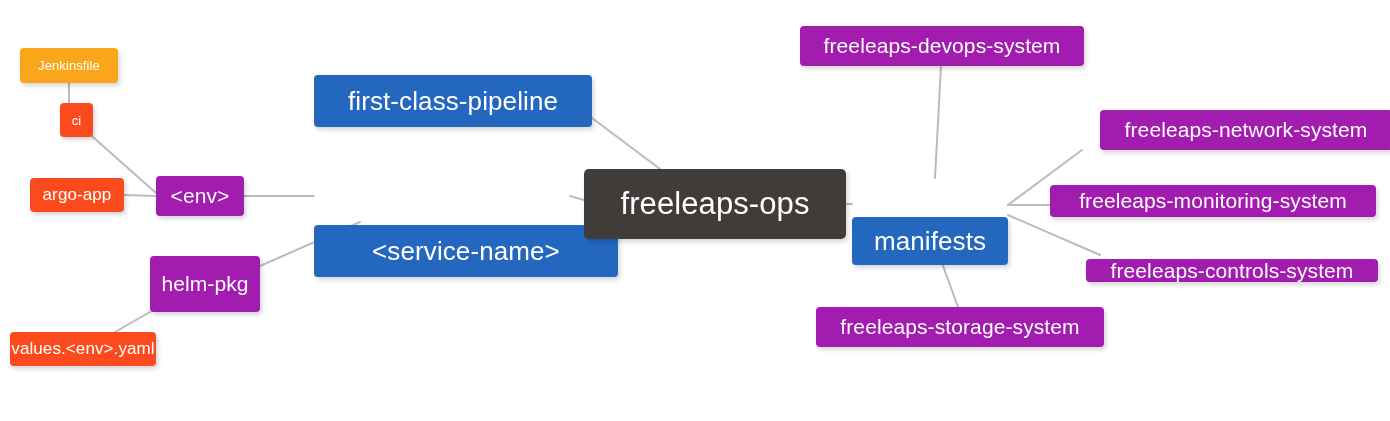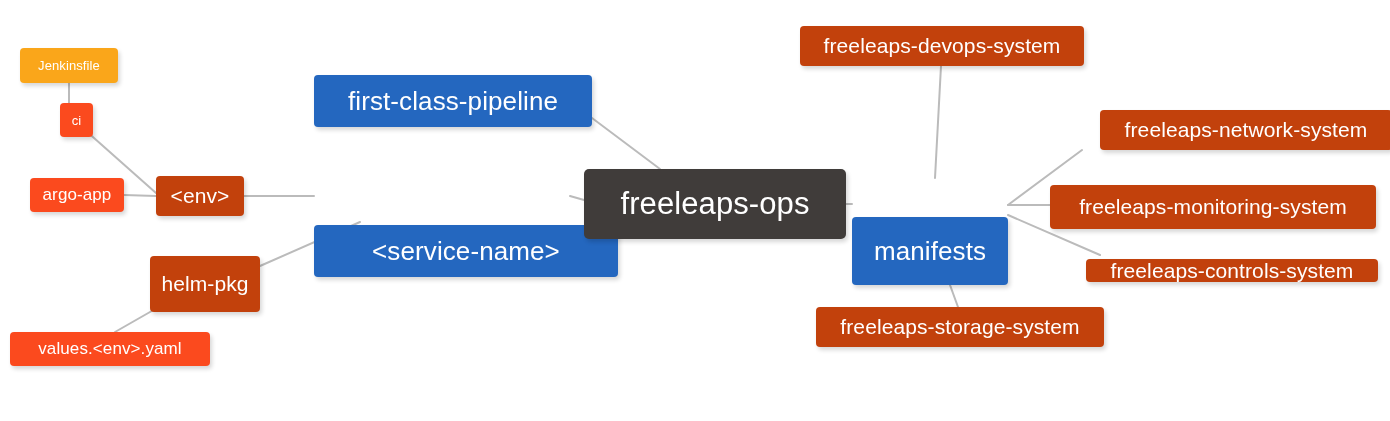--- a/index.html
+++ b/index.html
@@ -42,21 +42,21 @@
   }
   .mm-node.root {
     background: #403C3A;
     font-size: 31px;
     border-radius: 5px;
   }
   .mm-node.blue {
     background: #2467BF;
   }
   .mm-node.green {
-    background: #c2410c;
+    background: #a21caf;
   }
   .mm-node.orange {
     background: #FAA61A;
   }
   .mm-node.red {
     background: #FB4A1E;
   }
   .size-xl { font-size: 31px; }
   .size-lg { font-size: 26px; margin-top: 39px; }
   .size-md { font-size: 21px; }
@@ -82,24 +82,24 @@
       <line x1="1008" y1="205" x2="1050" y2="205" stroke="#bbbbbb" stroke-width="2" stroke-linecap="round"></line>
       <line x1="1008" y1="215" x2="1100" y2="255" stroke="#bbbbbb" stroke-width="2" stroke-linecap="round"></line>
       <line x1="930" y1="230" x2="958" y2="307" stroke="#bbbbbb" stroke-width="2" stroke-linecap="round"></line>
     </svg>
   <div id="node-layer">
       <div class="mm-node orange size-xs" style="left: 20px; top: 24px; width: 98px; height: 35px; margin-top: 24px;">Jenkinsfile</div>
       <div class="mm-node red size-xs" style="left: 52px; top: 103px; width: 33px; height: 34px; margin-left: 8px;">ci</div>
       <div class="mm-node red size-sm" style="left: 30px; top: 178px; width: 94px; height: 34px;">argo-app</div>
       <div class="mm-node green size-md" style="left: 156px; top: 176px; width: 88px; height: 40px;">&lt;env&gt;</div>
       <div class="mm-node green size-md" style="left: 150px; top: 256px; width: 110px; height: 56px;">helm-pkg</div>
-      <div class="mm-node red size-sm" style="left: 10px; top: 332px; width: 200px; height: 34px;">values.&lt;env&gt;.yaml</div>
+      <div class="mm-node red size-sm" style="left: 10px; top: 332px; width: 146px; height: 34px;">values.&lt;env&gt;.yaml</div>
       <div class="mm-node blue size-lg" style="left: 314px; top: 186px; width: 304px; height: 52px;">&lt;service-name&gt;</div>
       <div class="mm-node blue size-lg" style="left: 314px; top: 36px; width: 278px; height: 52px;">first-class-pipeline</div>
       <div class="mm-node root size-xl" style="left: 584px; top: 169px; width: 262px; height: 70px;">freeleaps-ops</div>
-      <div class="mm-node blue size-lg" style="left: 852px; top: 178px; width: 156px; height: 68px;">manifests</div>
+      <div class="mm-node blue size-lg" style="left: 852px; top: 178px; width: 156px; height: 48px;">manifests</div>
       <div class="mm-node green size-md" style="left: 800px; top: 26px; width: 284px; height: 40px;">freeleaps-devops-system</div>
       <div class="mm-node green size-md" style="left: 1100px; top: 110px; width: 292px; height: 40px;">freeleaps-network-system</div>
-      <div class="mm-node green size-md" style="left: 1050px; top: 185px; width: 326px; height: 44px;">freeleaps-monitoring-system</div>
+      <div class="mm-node green size-md" style="left: 1050px; top: 185px; width: 326px; height: 32px;">freeleaps-monitoring-system</div>
       <div class="mm-node green size-md" style="left: 1058px; top: 259px; width: 292px; height: 23px; margin-left: 28px;">freeleaps-controls-system</div>
       <div class="mm-node green size-md" style="left: 816px; top: 307px; width: 288px; height: 40px;">freeleaps-storage-system</div>
     </div>
 </div>
 
 </body></html>

